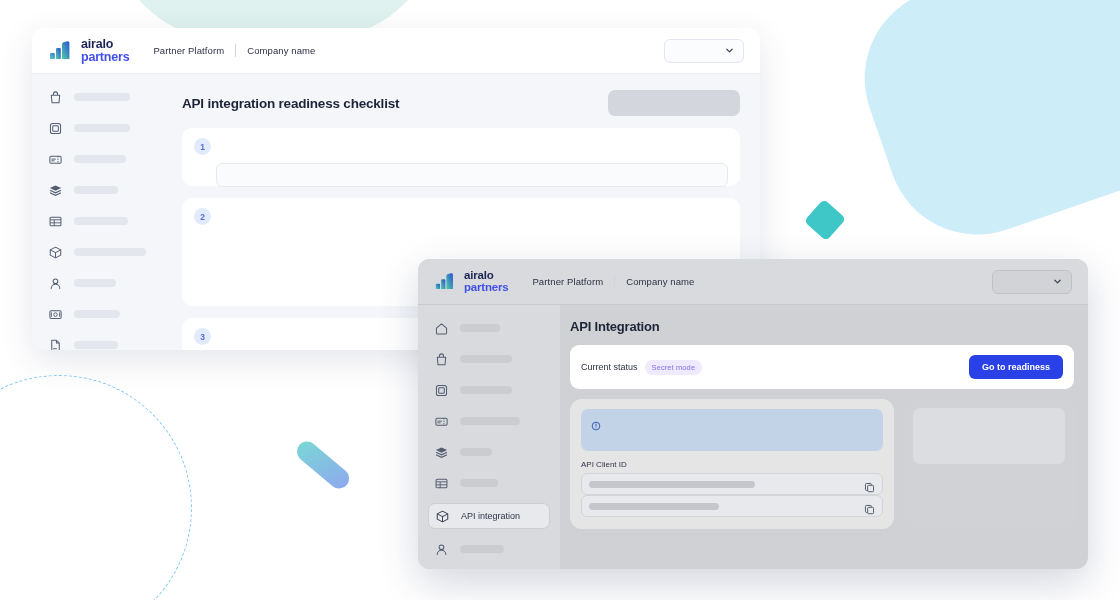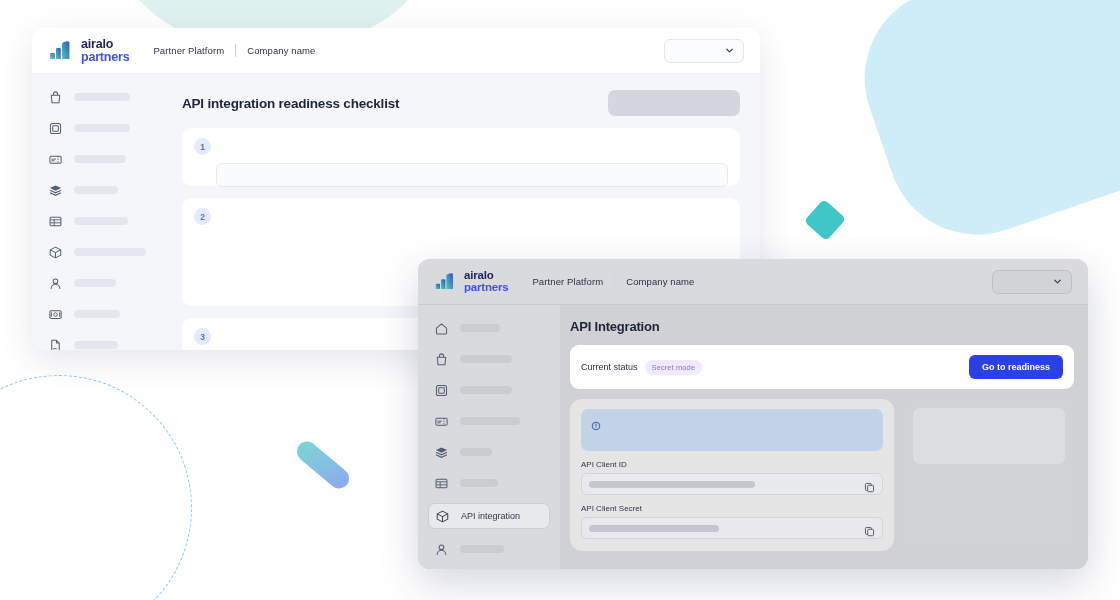--- a/index.html
+++ b/index.html
@@ -471,21 +471,20 @@
             <div class="field-box">
               <span class="field-fill" style="width:166px"></span>
               <span class="copy-ico">
                 <svg viewBox="0 0 12 12">
                     <rect x="1.6" y="1.6" width="6.4" height="7.6" rx="1.1" fill="none" stroke="#4a5266" stroke-width="1"></rect>
                     <rect x="4" y="3.6" width="6.4" height="7" rx="1.1" fill="#e8e9ec" stroke="#4a5266" stroke-width="1"></rect>
                   </svg>
               </span>
             </div>
 
-            <div class="field-label">API Client Secret</div>
             <div class="field-box">
               <span class="field-fill" style="width:130px"></span>
               <span class="copy-ico">
                 <svg viewBox="0 0 12 12">
                     <rect x="1.6" y="1.6" width="6.4" height="7.6" rx="1.1" fill="none" stroke="#4a5266" stroke-width="1"></rect>
                     <rect x="4" y="3.6" width="6.4" height="7" rx="1.1" fill="#e8e9ec" stroke="#4a5266" stroke-width="1"></rect>
                   </svg>
               </span>
             </div>
           </div>

